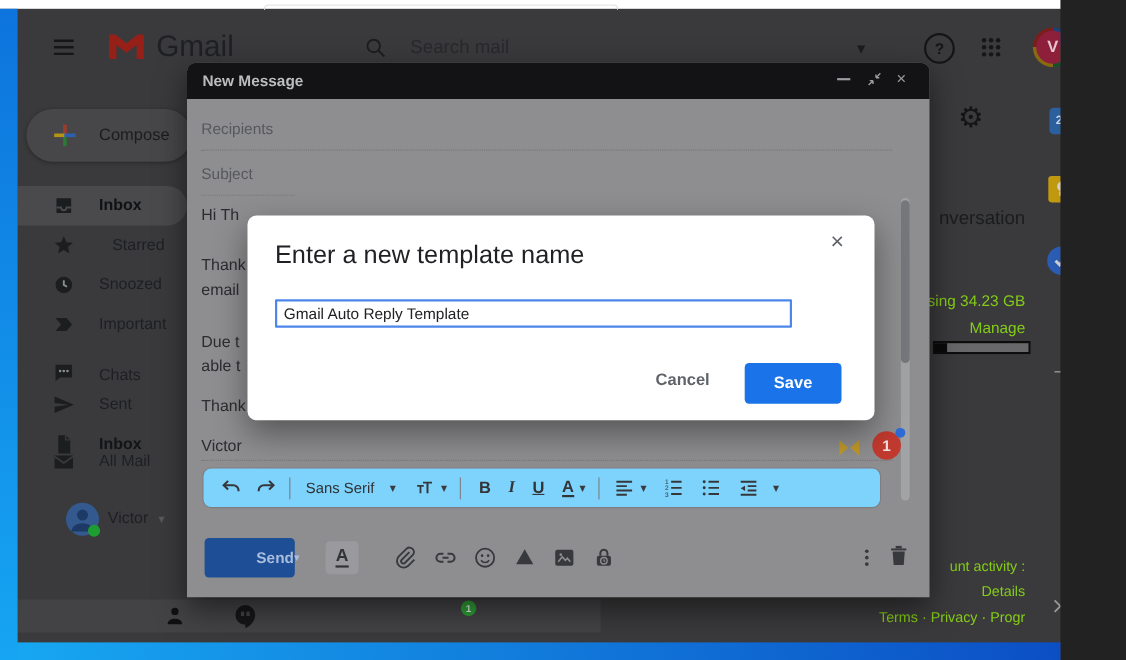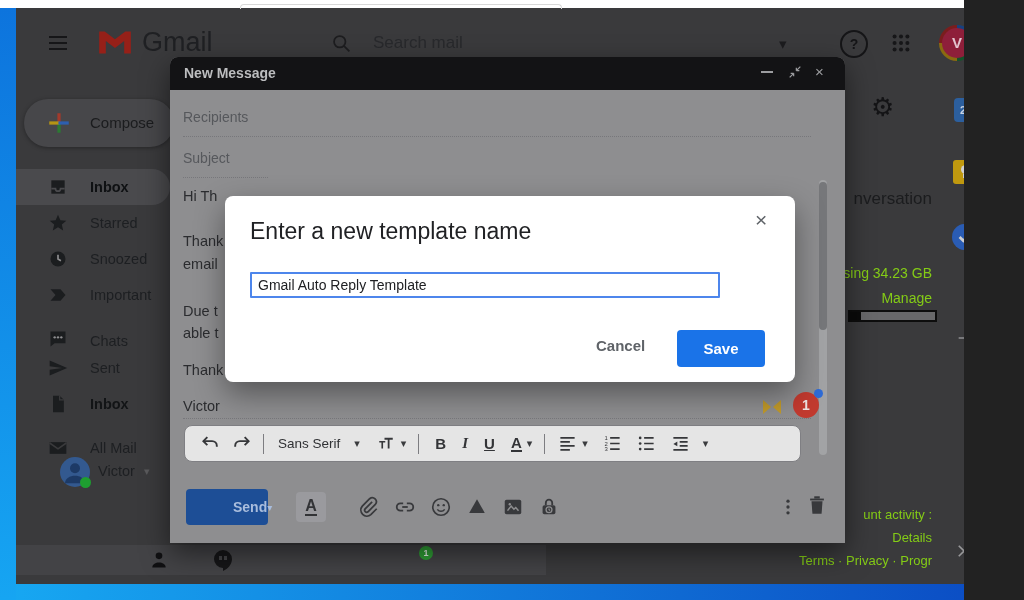--- a/index.html
+++ b/index.html
@@ -87,21 +87,21 @@
   .cw-label{font-size:14px;color:#56585c;}
   .cw-dotted{border-top:1px dotted #77777b;height:0;}
   .cw-bodyline{font-size:14.5px;color:#2b2c2f;}
   .cw-scroll{left:649px;top:123px;width:8px;height:275px;background:#a2a3a5;border-radius:4px;}
   .cw-thumb{left:0;top:2px;width:8px;height:148px;background:#76777a;border-radius:4px;}
   .ext-icon{left:590px;top:338px;color:#c0992a;}
   .ext-badge{left:623px;top:335px;width:26px;height:26px;border-radius:50%;background:#c23a2f;
              color:#efe3e1;font-size:14px;font-weight:bold;text-align:center;line-height:26px;}
   .ext-dot{left:644px;top:332px;width:9px;height:9px;border-radius:50%;background:#2e6bd6;}
 
-  .fmt-bar{left:14px;top:368px;width:617px;height:37px;background:#e5e5e5;border:1px solid #7f7f83;
+  .fmt-bar{left:14px;top:368px;width:617px;height:37px;background:#7dd3fc;border:1px solid #7f7f83;
            border-radius:8px;display:flex;align-items:center;color:#36373a;box-sizing:border-box;}
   .fmt-bar .tico{flex:none;margin-left:14px;}
   .fmt-caret{font-size:11px;color:#3a3b3e;margin-left:5px;flex:none;}
   .fmt-div{flex:none;width:1px;height:20px;background:#7d7d81;margin-left:12px;}
   .fmt-font{flex:none;margin-left:14px;font-size:13.5px;color:#303134;}
   .fmt-letter{flex:none;margin-left:16px;font-size:15px;font-weight:bold;color:#333437;}
   .fmt-I{font-style:italic;font-family:"Liberation Serif",serif;}
   .fmt-U{text-decoration:underline;}
   .fmt-A{border-bottom:2px solid #333437;line-height:15px;}
 
@@ -214,21 +214,21 @@
 
   <div class="abs compose-pill">
     <svg class="abs" style="left:22px;top:11px;" width="26" height="26" viewBox="0 0 24 24">
       <rect x="10.5" y="3" width="3" height="9.5" fill="#a23a2c"></rect>
       <rect x="10.5" y="11.5" width="3" height="9.5" fill="#2c7a33"></rect>
       <rect x="3" y="10.5" width="9.5" height="3" fill="#b59414"></rect>
       <rect x="11.5" y="10.5" width="9.5" height="3" fill="#2d5fb0"></rect>
     </svg>
     <div class="abs compose-label">Compose</div>
   </div>
-  <div class="abs nav-item" style="top:205px;">
+  <div class="abs nav-item" style="top:205px;gap:12px;">
     <svg class="nico" viewBox="0 0 24 24" width="20" height="20">
         <path d="M12 2l2.9 6.6 7.1.6-5.4 4.7 1.6 7-6.2-3.7-6.2 3.7 1.6-7L2 9.2l7.1-.6z" fill="#1b1d1f"></path>
       </svg>
     <span class="nlabel">Starred</span>
   </div>
   <div class="abs nav-item" style="top:277px;">
     <svg class="nico" viewBox="0 0 24 24" width="20" height="20">
         <path d="M3 5h12l6 7-6 7H3l6-7z" fill="#1b1d1f"></path>
       </svg>
     <span class="nlabel">Important</span>
@@ -255,21 +255,21 @@
       </svg>
     <span class="nlabel">Sent</span>
   </div>
   <div class="abs nav-item nav-bold" style="top:386px;">
     <svg class="nico" viewBox="0 0 24 24" width="20" height="20">
         <path d="M6 2h8l5 5v15H6z" fill="#1b1d1f"></path>
         <path d="M14 2v5h5" stroke="#3a3a3c" stroke-width="1.5" fill="none"></path>
       </svg>
     <span class="nlabel">Inbox</span>
   </div>
-  <div class="abs nav-item" style="top:430px;">
+  <div class="abs nav-item" style="top:402px;">
     <svg class="nico" viewBox="0 0 24 24" width="20" height="20">
         <path d="M2 5h20v14H2z" fill="#1b1d1f"></path>
         <path d="M2 6l10 7L22 6" stroke="#3a3a3c" stroke-width="2" fill="none"></path>
       </svg>
     <span class="nlabel">All Mail</span>
   </div>
 
   <div class="abs victor-row">
     <div class="abs victor-av">
       <svg width="30" height="30" viewBox="0 0 24 24">

